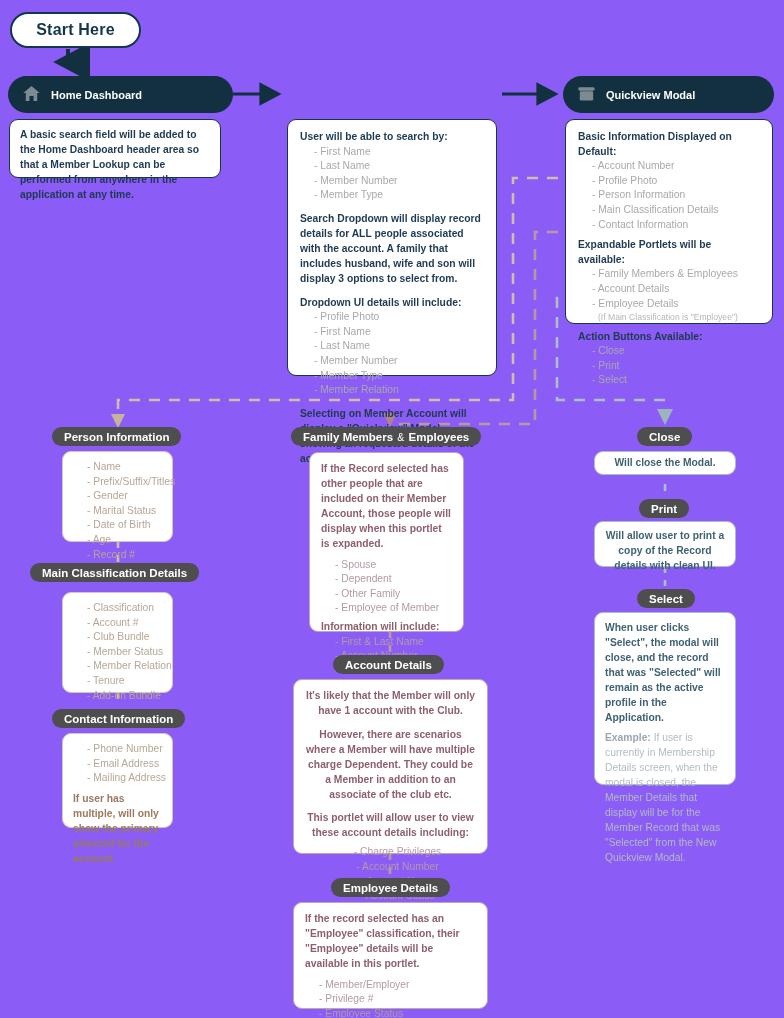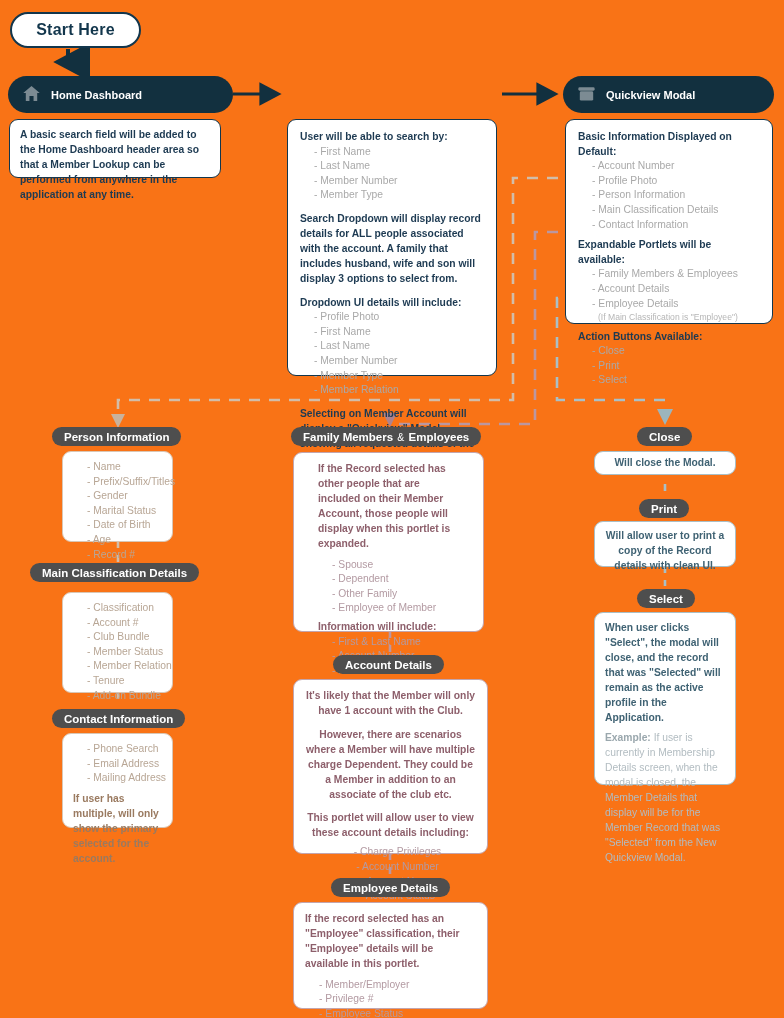--- a/index.html
+++ b/index.html
@@ -7,21 +7,21 @@
     width: 784px;
     height: 1018px;
     background: #ffffff;
     font-family: "Liberation Sans", sans-serif;
     overflow: hidden;
   }
   #stage {
     position: relative;
     width: 784px;
     height: 1018px;
-    background: #f97316;
+    background: #8b5cf6;
   }
   #wires {
     position: absolute;
     left: 0; top: 0;
     width: 784px; height: 1018px;
     pointer-events: none;
   }
 
   
   .pill-start {
@@ -252,32 +252,32 @@
       <li>Tenure</li>
       <li>Add-on Bundle</li>
     </ul>
   </div>
 
   <div class="pill-sub" style="left:52px; top:709px;">
     <span>Contact Information</span>
   </div>
   <div class="note tan" style="left:62px; top:733px; width:111px; height:95px; padding:8px 10px;">
     <ul class="lst tan">
-      <li>Phone Search</li>
+      <li>Phone Number</li>
       <li>Email Address</li>
       <li>Mailing Address</li>
     </ul>
     <div class="gap-s"></div>
     <div class="p tan">If user has multiple, will only show the primary selected for the account.</div>
   </div>
 
   <div class="pill-sub" style="left:291px; top:427px;">
     <span>Family Members <span class="amp">&amp;</span> Employees</span>
   </div>
-  <div class="note mauve" style="left:293px; top:452px; width:191px; height:180px; padding:9px 24px;">
+  <div class="note mauve" style="left:309px; top:452px; width:155px; height:180px; padding:9px 11px;">
     <div class="p mauve">If the Record selected has other people that are included on their Member Account, those people will display when this portlet is expanded.</div>
     <div class="gap-s"></div>
     <ul class="lst mauve">
       <li>Spouse</li>
       <li>Dependent</li>
       <li>Other Family</li>
       <li>Employee of Member</li>
     </ul>
     <div class="gap-xs"></div>
     <div class="h mauve">Information will include:</div>

